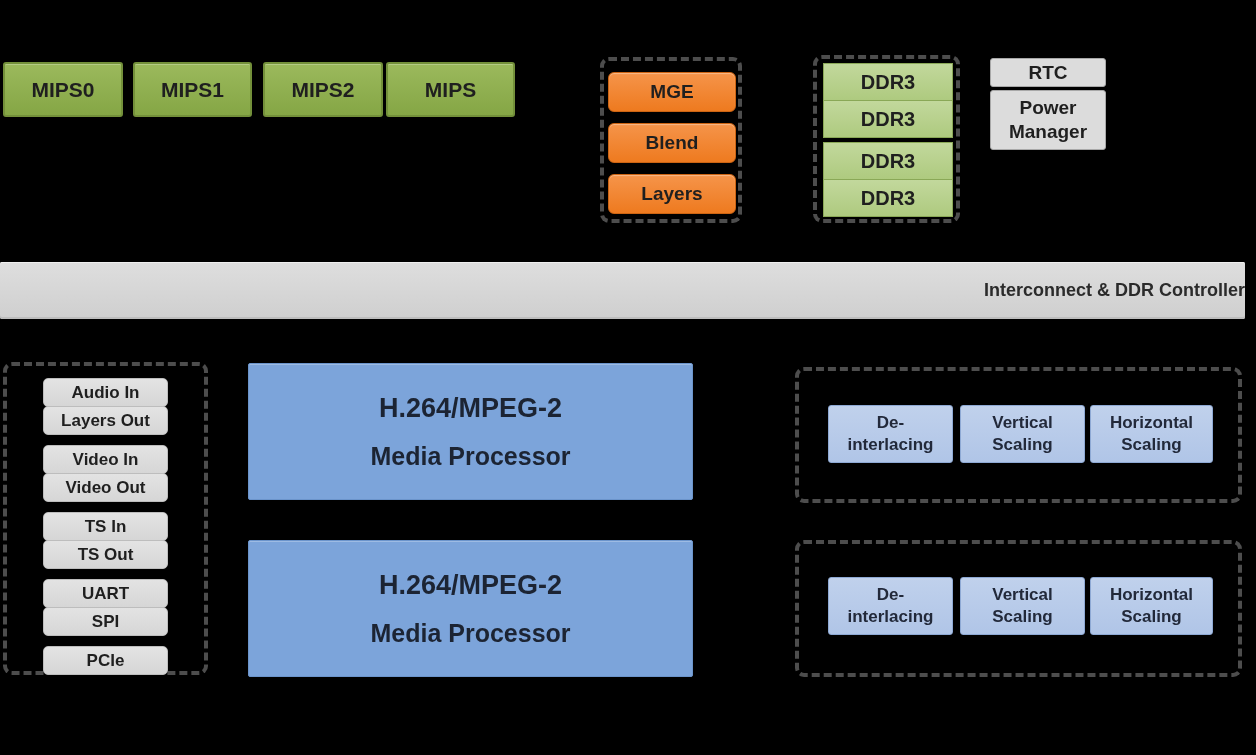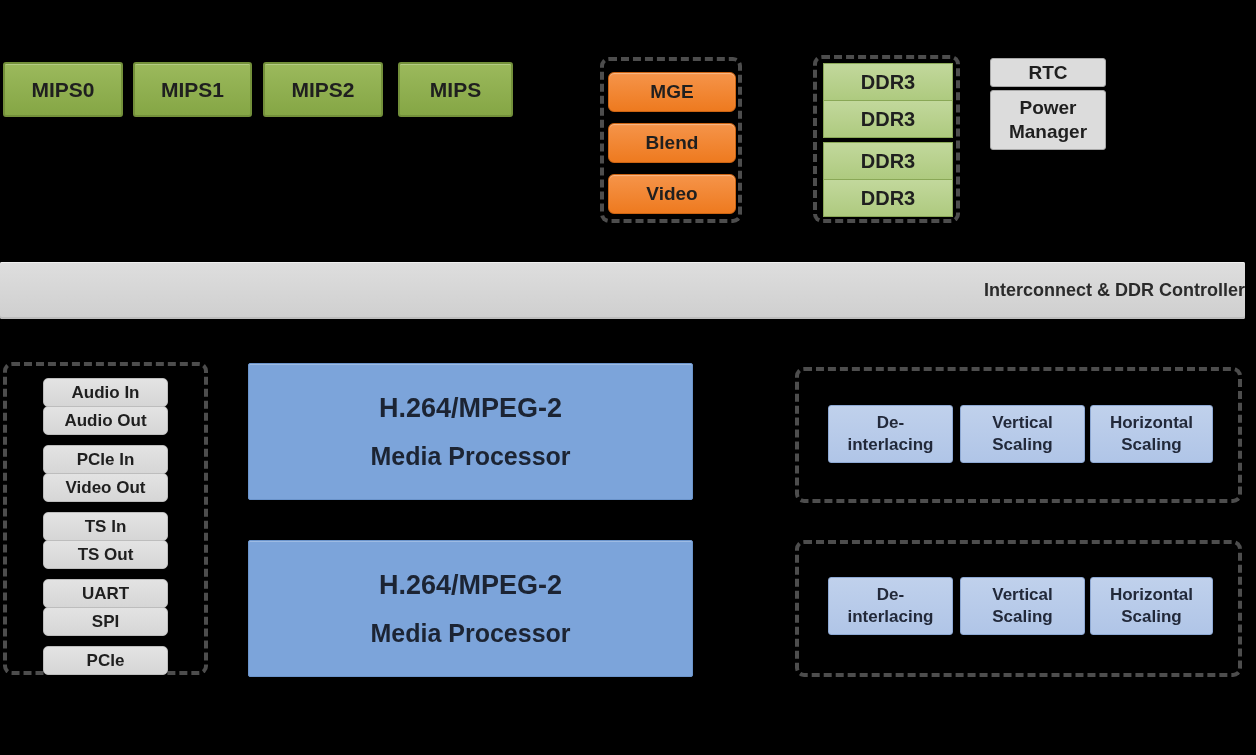--- a/index.html
+++ b/index.html
@@ -76,26 +76,26 @@
   }
 </style>
 </head>
 <body>
 
 <div id="canvas">
 
   <div class="box cpu" style="left:3px;width:120px">MIPS0</div>
   <div class="box cpu" style="left:133px;width:119px">MIPS1</div>
   <div class="box cpu" style="left:263px;width:120px">MIPS2</div>
-  <div class="box cpu" style="left:398px;width:115px">MIPS</div>
+  <div class="box cpu" style="left:386px;width:129px">MIPS</div>
 
   <div class="dashed" style="left:600px;top:57px;width:142px;height:166px"></div>
   <div class="box orange" style="top:72px">MGE</div>
   <div class="box orange" style="top:123px">Blend</div>
-  <div class="box orange" style="top:174px">Video</div>
+  <div class="box orange" style="top:174px">Layers</div>
 
   <div class="dashed" style="left:813px;top:55px;width:147px;height:168px"></div>
   <div class="box ddr" style="top:63px">DDR3</div>
   <div class="box ddr" style="top:100px">DDR3</div>
   <div class="box ddr" style="top:142px">DDR3</div>
   <div class="box ddr" style="top:179px">DDR3</div>
 
   <div class="box sys" style="top:58px;height:29px">RTC</div>
   <div class="box sys" style="top:90px;height:60px;flex-direction:column">
     <span>Power</span>
@@ -111,24 +111,24 @@
   <div class="arrowhead" style="left:1046px"></div>
 
   <div id="bus">
     <span>Interconnect &amp; DDR Controller</span>
   </div>
 
   <div class="dashed" style="left:3px;top:362px;width:205px;height:313px"></div>
   <div id="io-col">
     <div class="io-group">
       <div class="io-item">Audio In</div>
-      <div class="io-item">Audio Out</div>
+      <div class="io-item">Layers Out</div>
     </div>
     <div class="io-group">
-      <div class="io-item">PCIe In</div>
+      <div class="io-item">Video In</div>
       <div class="io-item">Video Out</div>
     </div>
     <div class="io-group">
       <div class="io-item">TS In</div>
       <div class="io-item">TS Out</div>
     </div>
     <div class="io-group">
       <div class="io-item">UART</div>
       <div class="io-item">SPI</div>
     </div>

